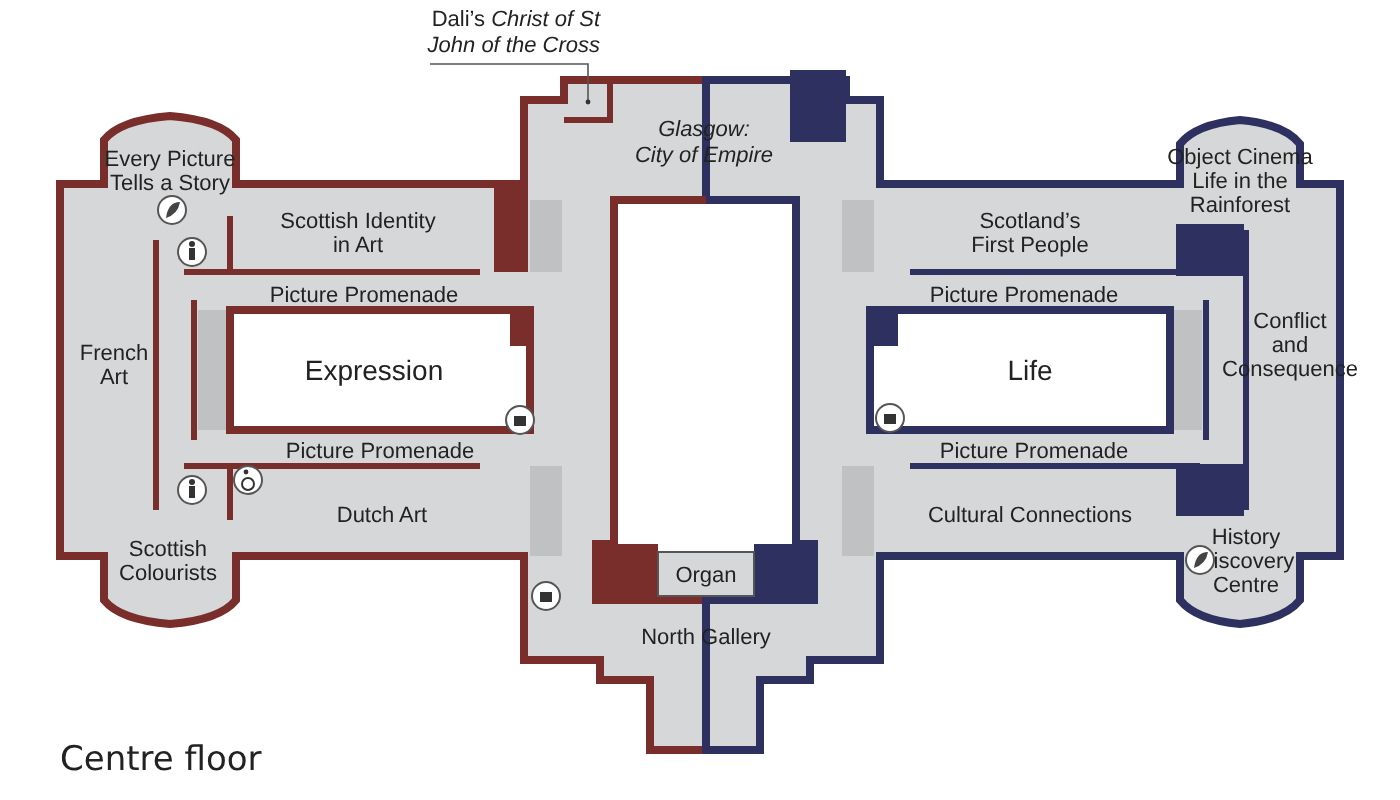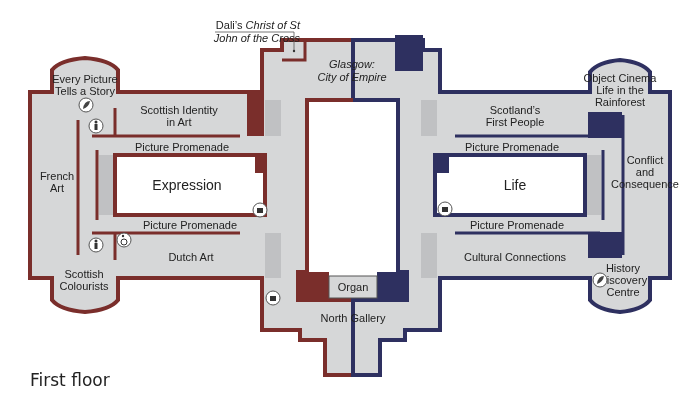--- a/index.html
+++ b/index.html
@@ -3,21 +3,21 @@
   <meta charset="utf-8">
   <style>
     html, body { margin: 0; padding: 0; background: #ffffff; }
     body { width: 700px; height: 400px; position: relative; overflow: hidden; font-family: "Liberation Sans", sans-serif; }
     svg { position: absolute; left: 0; top: 0; }
     .lbl { font-family: "Liberation Sans", sans-serif; fill: #222; text-anchor: middle; }
     .room { font-size: 11px; }
     .big { font-size: 14px; }
     .it { font-style: italic; }
     .floor-title { position: absolute; left: 30px; top: 370px; font-size: 17px; color: #222; font-family: "DejaVu Sans", sans-serif; }
-    .callout { position: absolute; left: 210px; top: 19px; width: 90px; font-size: 11px; color: #222; text-align: right; line-height: 13px; font-family: "Liberation Sans", sans-serif; }
+    .callout { position: absolute; left: 210px; top: 4px; width: 90px; font-size: 11px; color: #222; text-align: right; line-height: 13px; font-family: "Liberation Sans", sans-serif; }
     .callout i { font-style: italic; }
   </style>
 </head>
 <body>
 
 <svg width="700" height="400" viewBox="0 0 700 400">
 
   <g>
 
     <path d="M30,92 L52,92 L52,70 Q60,60 85,58 Q110,60 118,70 L118,92 L262,92 L262,50 L282,50 L282,40 L353,40 L353,100 L307,100 L307,272 L298,272 L298,300 L353,300 L353,375 L325,375 L325,340 L300,340 L300,330 L262,330 L262,278 L118,278 L118,300 Q110,310 85,312 Q60,310 52,300 L52,278 L30,278 Z" fill="#d6d7d8" stroke="#7a2e2b" stroke-width="4"></path>
@@ -136,13 +136,13 @@
   </g>
 
   <path d="M215,32 L294,32 L294,50" fill="none" stroke="#555" stroke-width="0.8"></path>
   <circle cx="294" cy="51" r="1.2" fill="#333"></circle>
 </svg>
 
 <div class="callout">
   <span>Dali’s </span><i>Christ of St John of the Cross</i>
 </div>
 
-<div class="floor-title">First floor</div>
+<div class="floor-title">Centre floor</div>
 
 </body></html>

